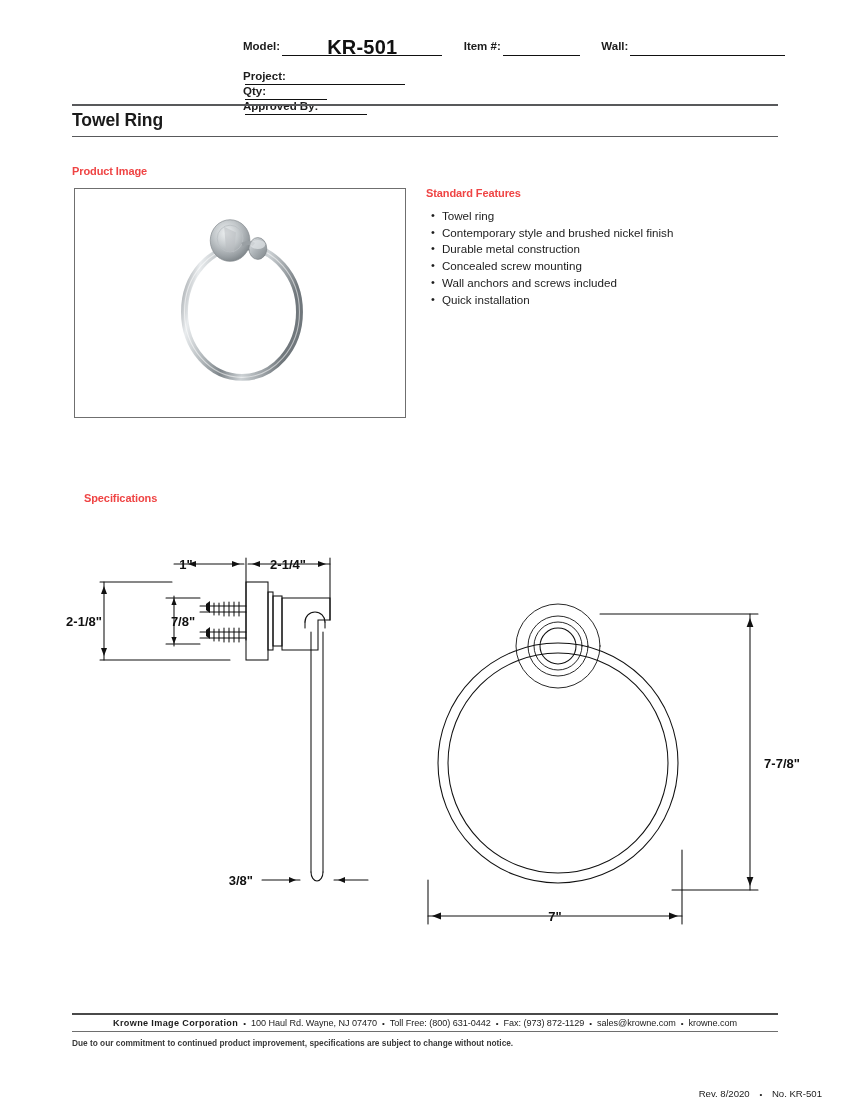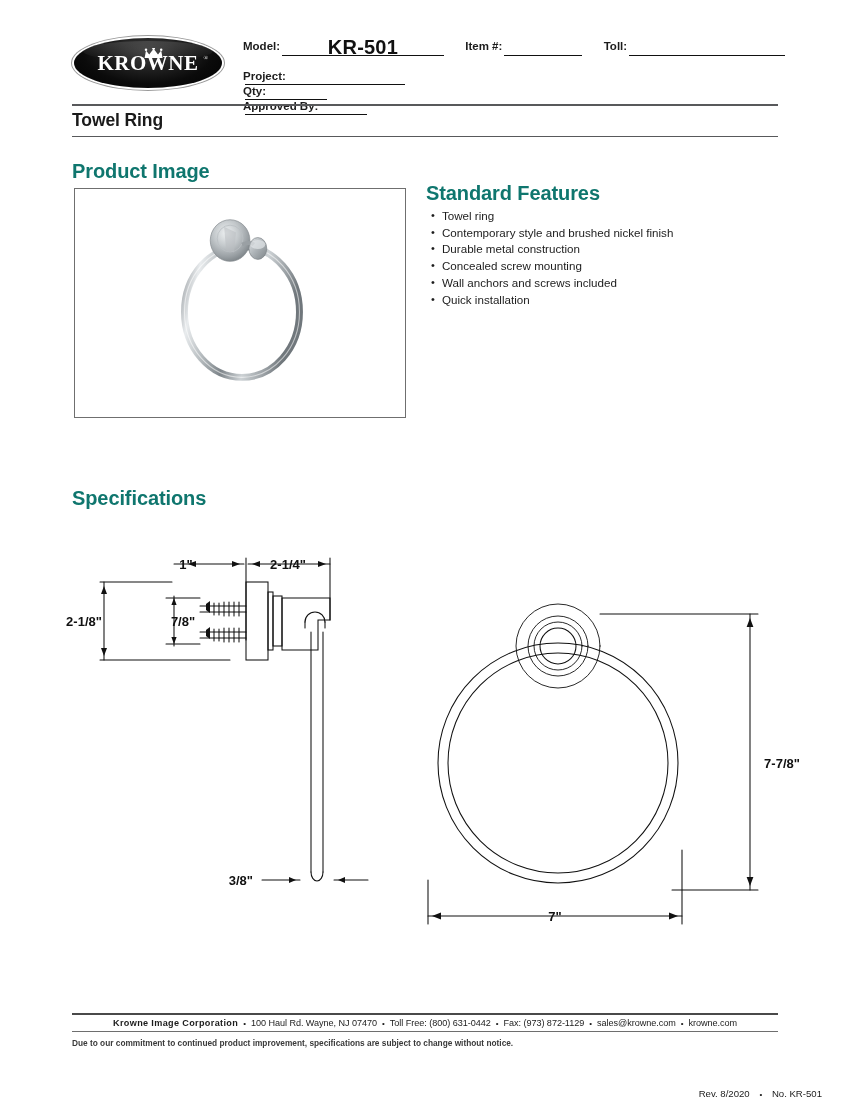--- a/index.html
+++ b/index.html
@@ -64,21 +64,21 @@
   .rule{position:absolute;left:72px;width:706px;background:#58595b;}
   .rule.thin{height:1.2px;}
   .rule.med{height:1.6px;}
 
   .title-band{position:absolute;left:72px;top:110px;width:706px;}
   .h-title{
     font-size:17.5px;font-weight:700;letter-spacing:-.1px;color:#1a1a1a;
     line-height:20px;
   }
   .h2{
-    font-size:20px;font-weight:700;color:#0f766e;line-height:19px;
+    font-size:11px;font-weight:700;color:#ef4444;line-height:19px;
     letter-spacing:-.1px;
   }
 
   
   .prod-head{position:absolute;left:72px;top:162px;}
   .prod-box{
     position:absolute;left:74px;top:188px;width:332px;height:230px;
     border:1.2px solid #6f6f6f;background:#fff;box-sizing:border-box;
   }
   .prod-svg{position:absolute;left:0;top:0;width:100%;height:100%;}
@@ -88,21 +88,21 @@
   .feat-list{position:absolute;left:430px;top:208px;width:350px;}
   .feat-item{
     font-size:11.6px;line-height:16.7px;color:#1c1c1c;
     position:relative;padding-left:12px;white-space:nowrap;
   }
   .feat-item:before{
     content:"\2022";position:absolute;left:1px;top:-1px;font-size:11px;color:#1c1c1c;
   }
 
   
-  .spec-head{position:absolute;left:72px;top:489px;}
+  .spec-head{position:absolute;left:84px;top:489px;}
   .spec-area{position:absolute;left:0;top:520px;width:850px;height:420px;}
   .spec-svg{position:absolute;left:0;top:0;width:850px;height:420px;}
 
   
   .foot-rule-top{position:absolute;left:72px;top:1013px;width:706px;height:1.6px;background:#4a4a4a;}
   .foot-line1{
     position:absolute;left:72px;top:1017px;width:706px;
     font-size:9.1px;line-height:13px;color:#1c1c1c;white-space:nowrap;
     display:flex;align-items:center;justify-content:center;letter-spacing:-.05px;
   }
@@ -119,48 +119,34 @@
   }
   .foot-rev .dotsep{margin:0 7px;}
 </style>
 </head>
 <body>
 
 <div class="page">
 
   <div class="header">
 
-    <div class="logo-wrap">
-      <div class="logo-oval">
-        <span class="logo-crown">
-          <svg width="20" height="11" viewBox="0 0 20 11">
-            <path d="M1 10 L2.4 2.6 L5.6 6.4 L10 0.8 L14.4 6.4 L17.6 2.6 L19 10 Z" fill="#ffffff"></path>
-            <circle cx="2.4" cy="1.7" r="1.25" fill="#ffffff"></circle>
-            <circle cx="10" cy="0.6" r="1.35" fill="#ffffff"></circle>
-            <circle cx="17.6" cy="1.7" r="1.25" fill="#ffffff"></circle>
-          </svg>
-        </span>
-        <div class="logo-text">KROWNE</div>
-        <span class="logo-tm">®</span>
-      </div>
-    </div>
 
     <div class="fields">
       <div class="frow r1">
         <span class="flabel">Model:</span>
         <span class="fline w-model">
           <span class="fval">KR-501</span>
         </span>
         <span class="gap"></span>
         <span class="flabel">Item #:</span>
         <span class="fline w-item">
           <span class="fval"></span>
         </span>
         <span class="gap"></span>
-        <span class="flabel">Toll:</span>
+        <span class="flabel">Wall:</span>
         <span class="fline w-date">
           <span class="fval"></span>
         </span>
       </div>
       <div class="frow r2">
         <span class="flabel">Project:</span>
         <span class="fline w-project">
           <span class="fval"></span>
         </span>
         <span class="gap"></span>

